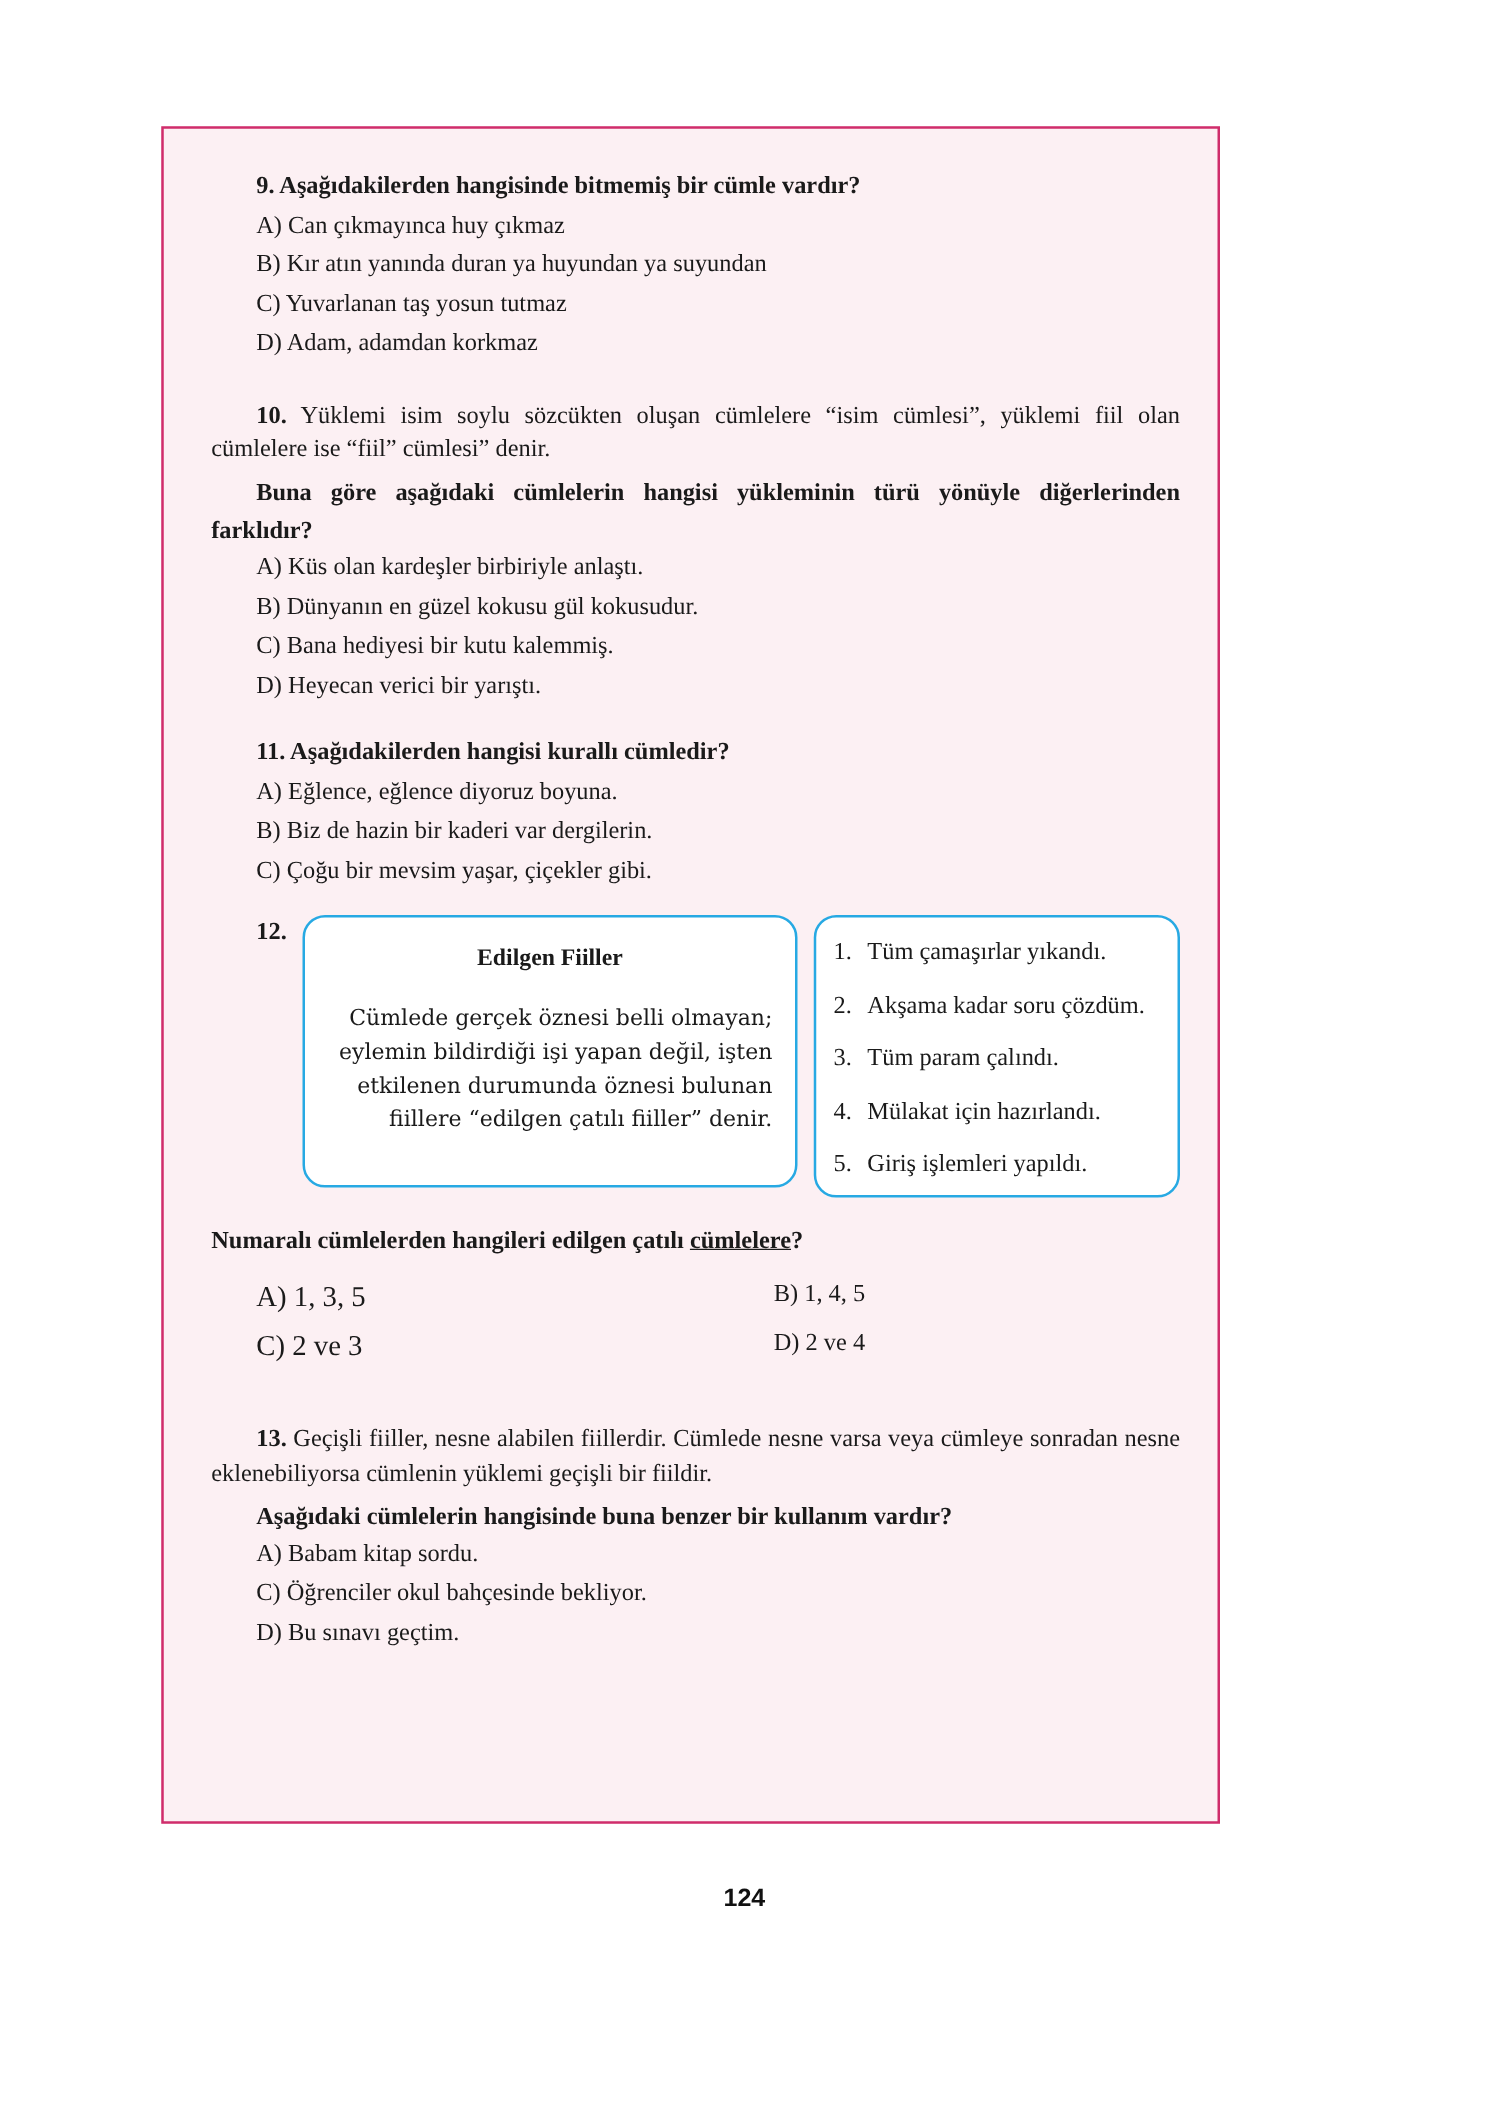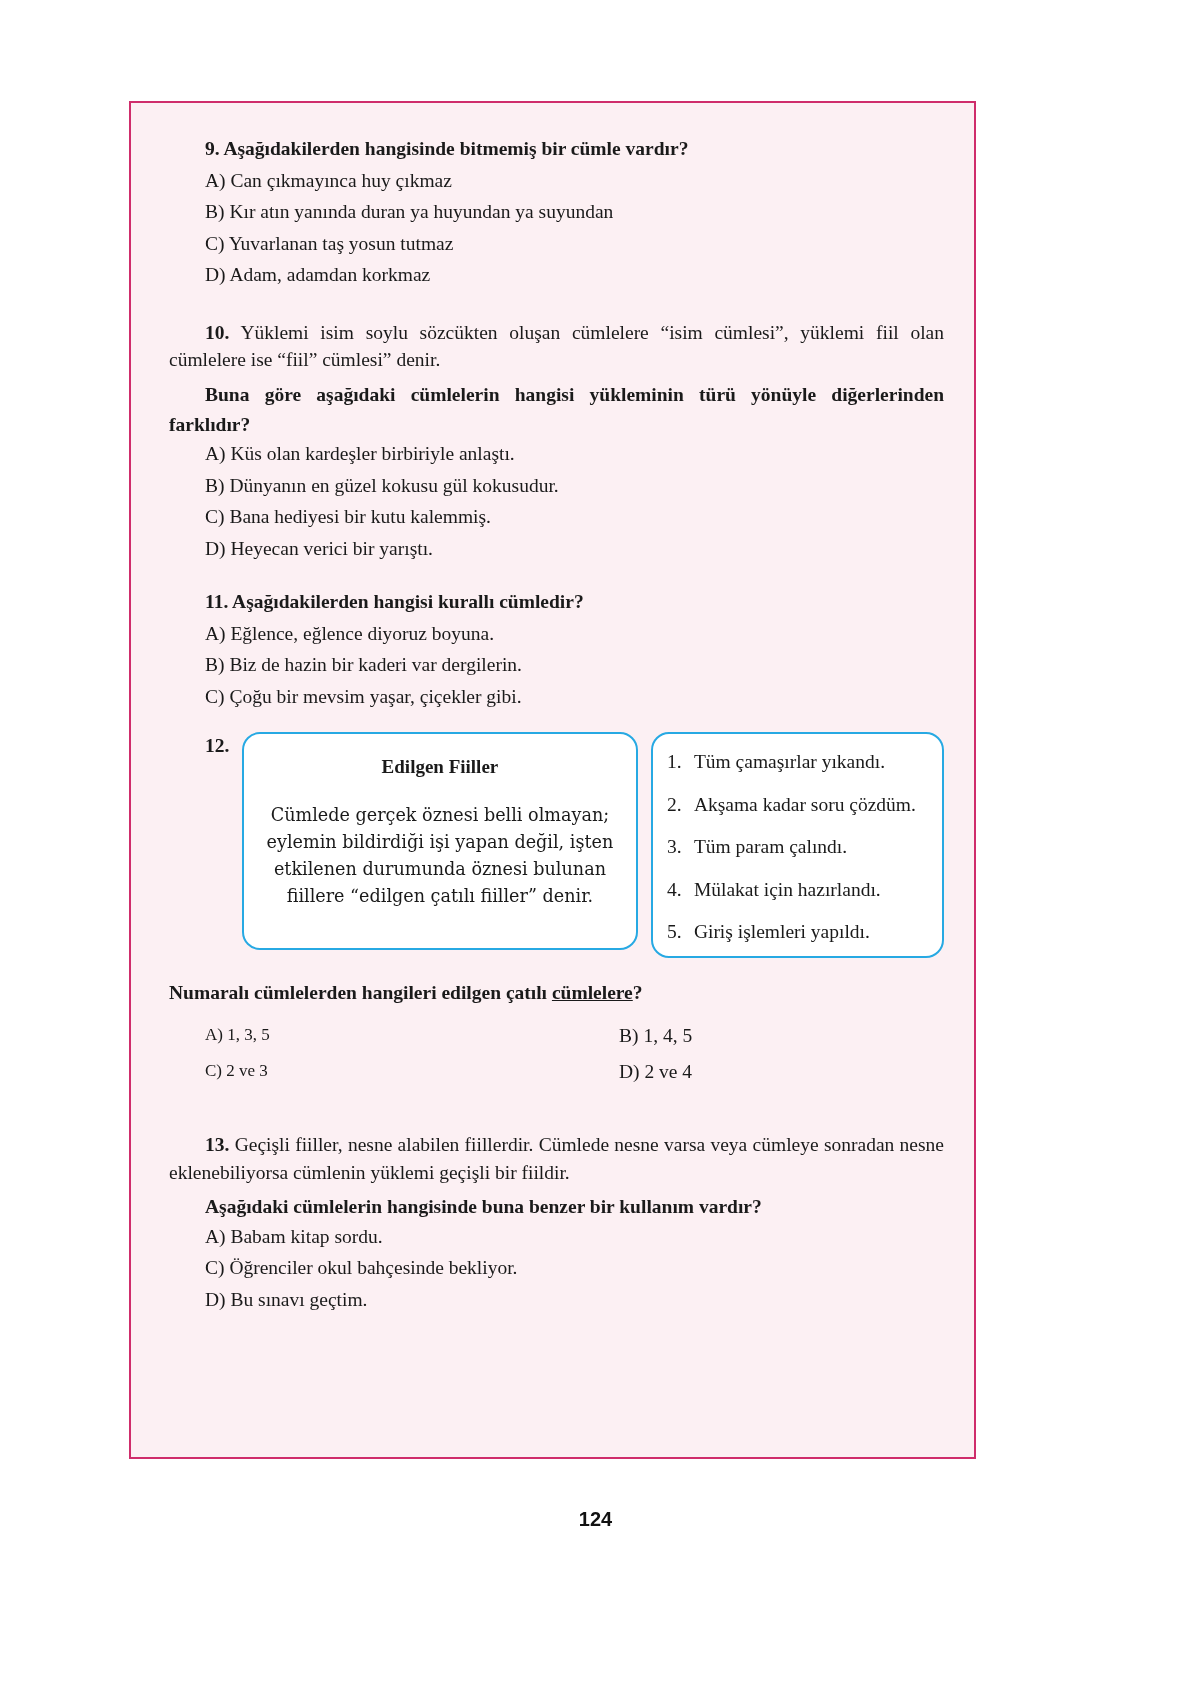--- a/index.html
+++ b/index.html
@@ -116,20 +116,21 @@
     font-weight: bold;
     font-size: 19px;
     margin: 3px 0 26px 0;
     line-height: 1;
   }
   .box-left .box-body {
     font-family: "DejaVu Serif", "Liberation Serif", serif;
     font-size: 17.6px;
     line-height: 1.52;
     margin: 0;
+    text-align: right;
   }
   .box-right {
     margin-left: 13px;
     width: 308px;
     min-height: 218px;
     padding: 18px 12px 14px 14px;
   }
   .num-item {
     font-size: 19.5px;
     line-height: 1;
@@ -146,21 +147,21 @@
 
   
   .opt-two-col {
     display: flex;
     padding-left: 36px;
     margin: 0 0 16px 0;
   }
   .opt-two-col .c1 {
     width: 414px;
     flex: 0 0 414px;
-    font-size: 17px;
+    font-size: 23px;
     line-height: 1;
   }
   .opt-two-col .c2 {
     font-size: 19.5px;
     line-height: 1;
   }
 
   #page-number {
     position: absolute;
     left: 0;

